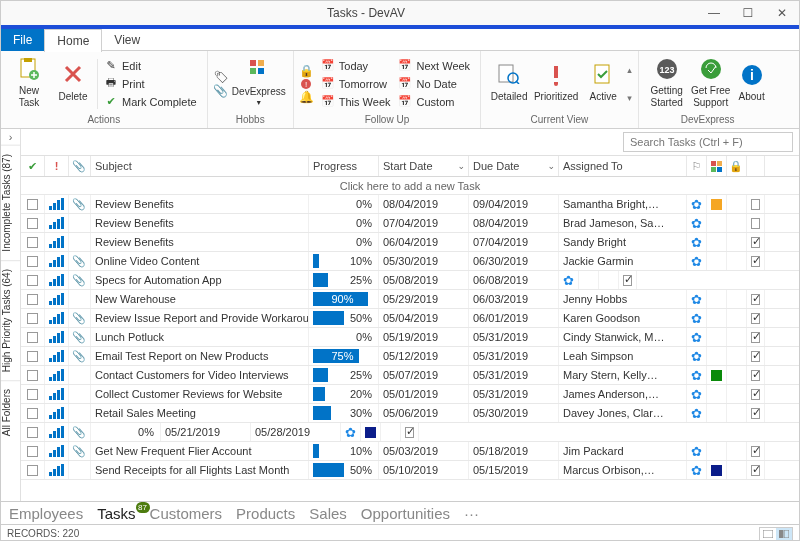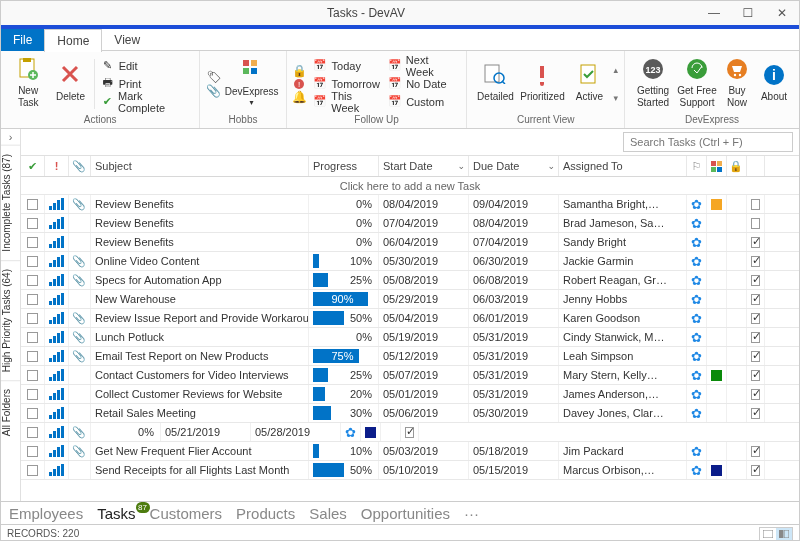--- a/index.html
+++ b/index.html
@@ -280,32 +280,20 @@
         <span class="ico">
             <svg width="22" height="22">
               <circle cx="11" cy="11" r="10" fill="#3a9d3a"></circle>
               <path d="M6 10a5 5 0 0 1 10 0" stroke="#fff" fill="none"></path>
               <path d="M8 12l3 3 5-7" stroke="#fff" fill="none"></path>
             </svg>
           </span>
         <span style="white-space:pre-line">Get Free
 Support</span>
       </div>
-      <div class="rbtn-large" style="width:36px">
-        <span class="ico">
-            <svg width="22" height="22">
-              <circle cx="11" cy="11" r="10" fill="#e67e22"></circle>
-              <path d="M6 8h10l-2 6H8z" fill="#fff"></path>
-              <circle cx="9" cy="17" r="1.2" fill="#fff"></circle>
-              <circle cx="14" cy="17" r="1.2" fill="#fff"></circle>
-            </svg>
-          </span>
-        <span style="white-space:pre-line">Buy
-Now</span>
-      </div>
       <div class="rbtn-large" style="width:38px">
         <span class="ico">
             <svg width="22" height="22">
               <circle cx="11" cy="11" r="10" fill="#0173c7"></circle>
               <text x="11" y="16" text-anchor="middle" fill="#fff" font-size="14" font-weight="bold">i</text>
             </svg>
           </span>
         <span>About</span>
       </div>
     </div>
@@ -527,21 +515,20 @@
           </div>
           <div class="col subject">Specs for Automation App</div>
           <div class="col progress">
             <div class="progress-bar">
               <div class="progress-fill" style="width:25%"></div>
               <span class="progress-text ">25%</span>
             </div>
           </div>
           <div class="col start">05/08/2019</div>
           <div class="col due">06/08/2019</div>
-          <div class="col assigned">Robert Reagan, Gr…</div>
           <div class="col flag">
             <span class="gear">✿</span>
           </div>
           <div class="col cat"></div>
           <div class="col lock"></div>
           <div class="col end">
             <span class="chk on"></span>
           </div>
         </div>
         <div class="grid-row">

